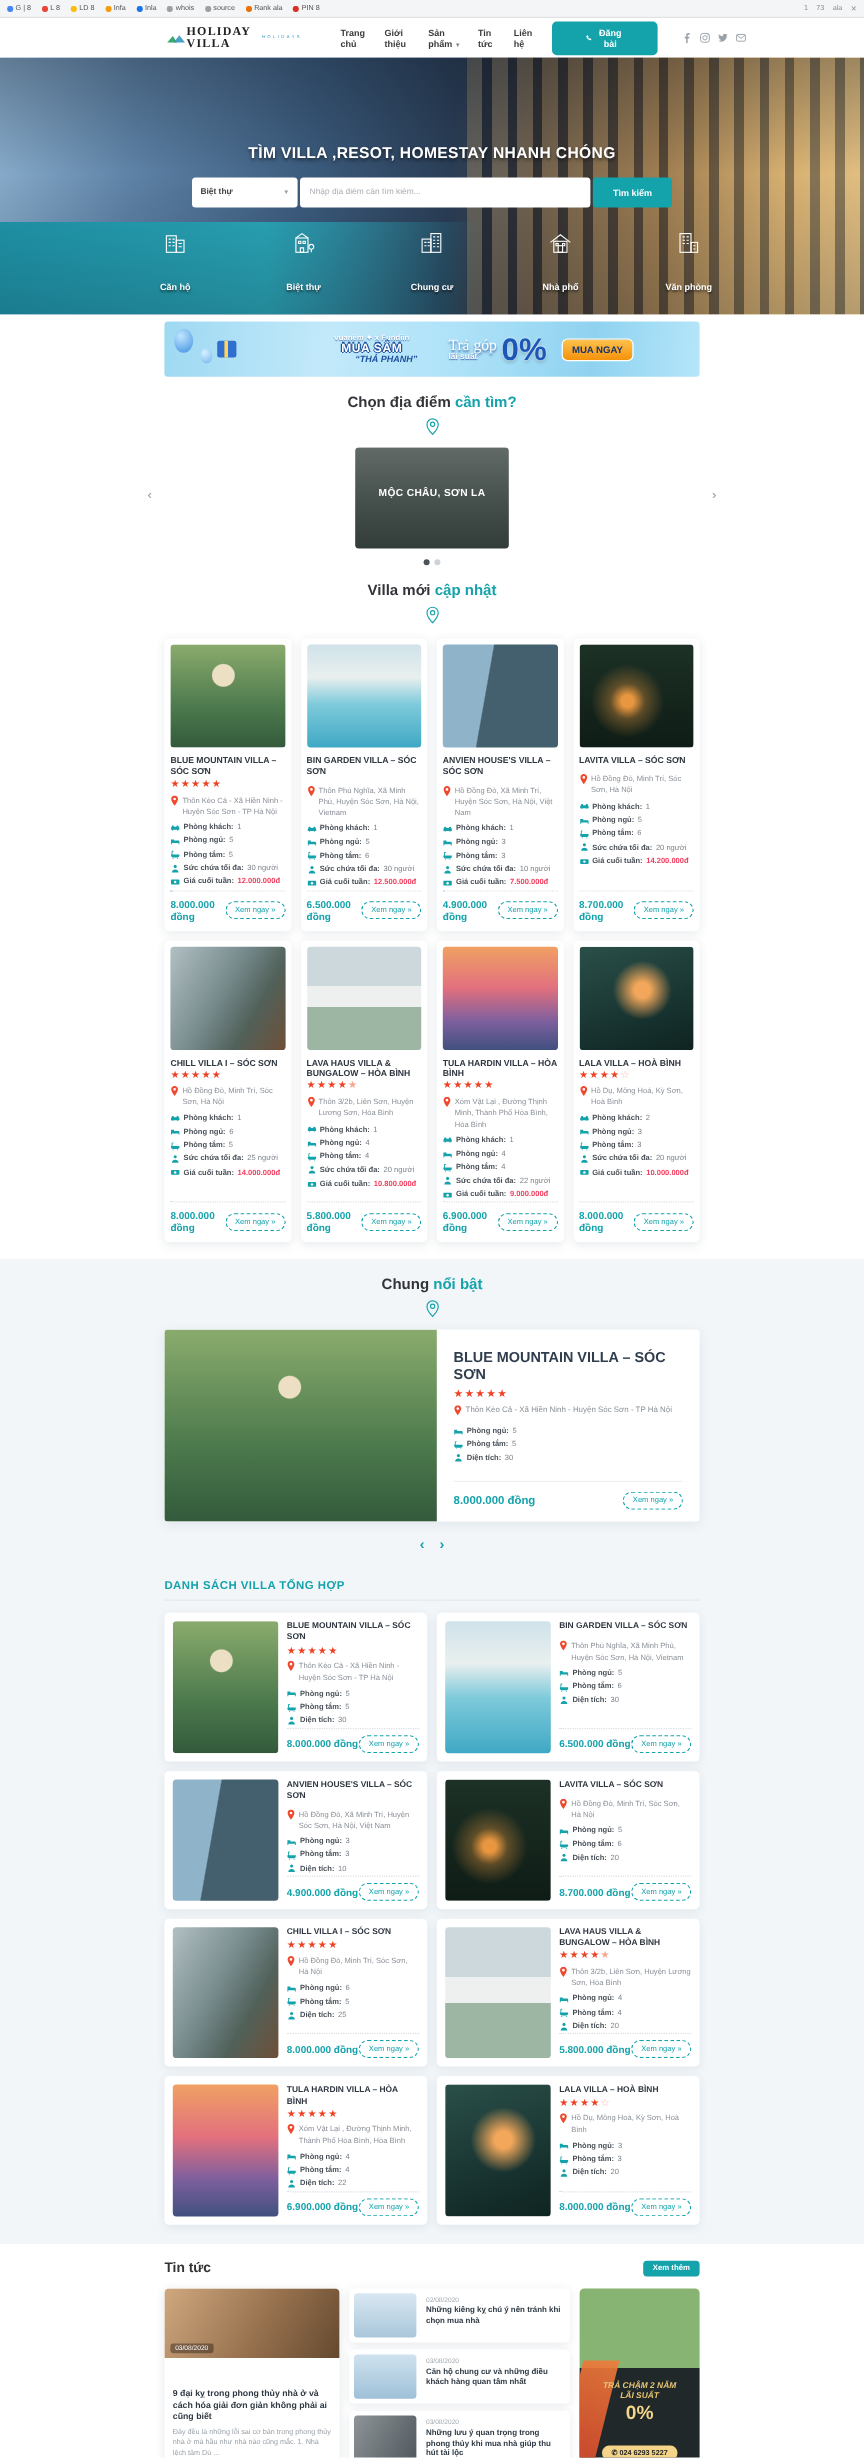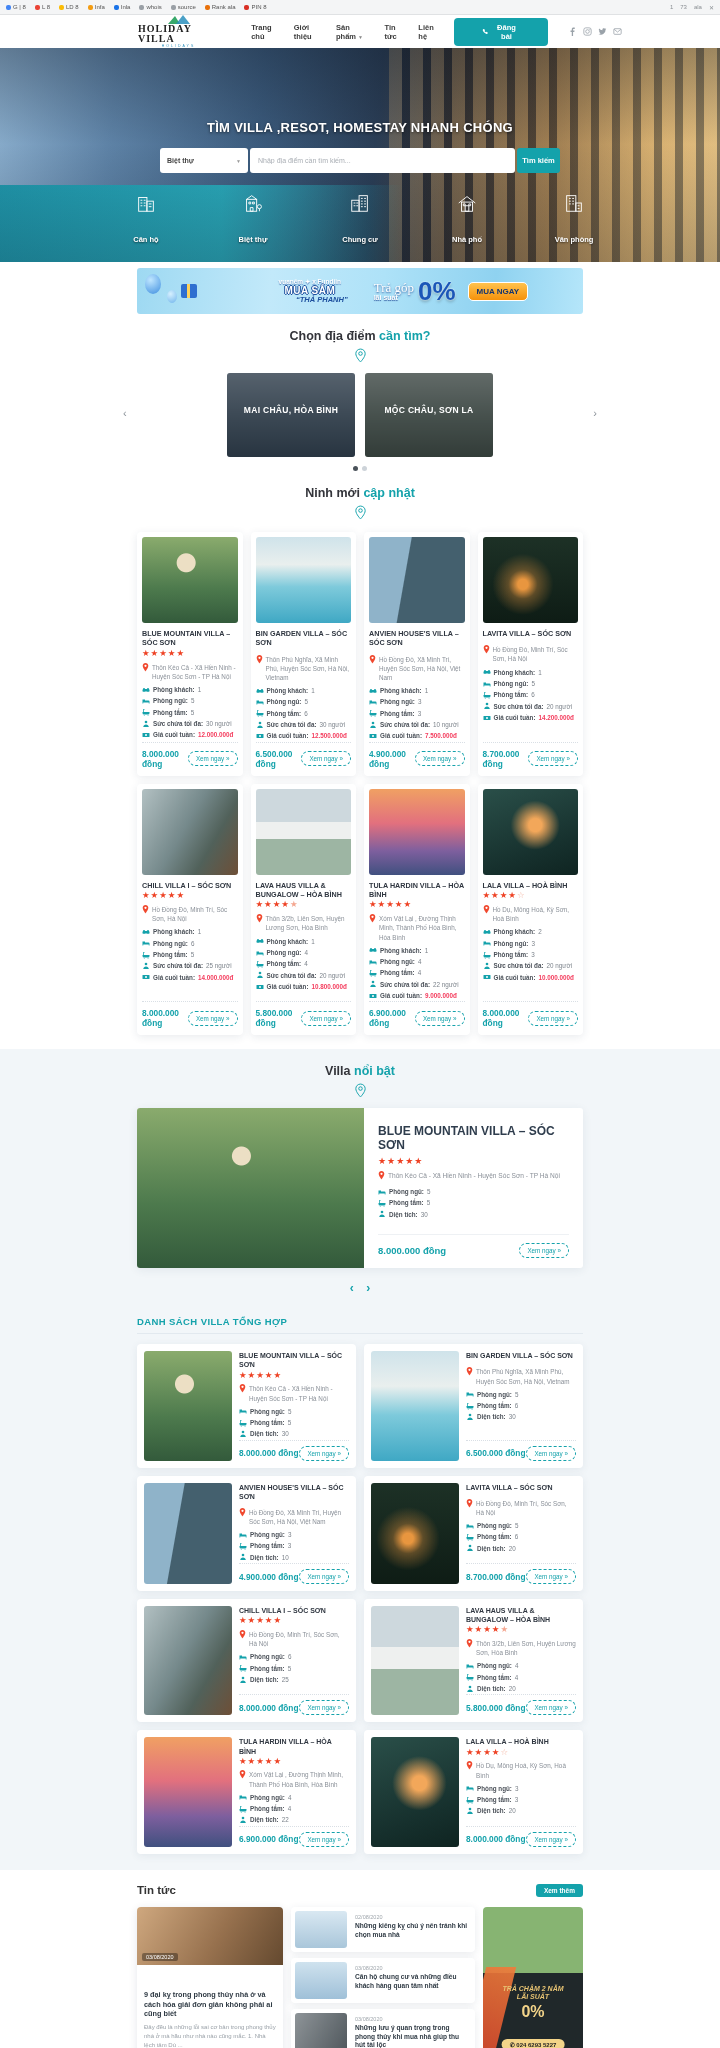--- a/index.html
+++ b/index.html
@@ -7,21 +7,21 @@
   body { height:2048px; overflow:hidden; }
 
   
   .bmbar { height:15px; background:#f4f5f6; border-bottom:1px solid #e0e2e4; display:flex; align-items:center; padding:0 6px; gap:9px; font-size:6px; color:#555; }
   .bm { display:flex; align-items:center; gap:2px; white-space:nowrap; }
   .bm i { width:5px; height:5px; border-radius:2px; display:inline-block; }
   .bm-right { margin-left:auto; display:flex; gap:7px; color:#8a8f94; align-items:center; font-size:6px; }
 
   
   .hdr { height:33px; background:#fff; display:flex; align-items:center; padding:0 98px 0 138px; gap:14px; }
-  .logo { display:flex; flex-direction:column; align-items:center; line-height:1; margin-right:18px; }
+  .logo { display:flex; flex-direction:row; align-items:center; line-height:1; margin-right:18px; }
   .logo-name { font-family:"Liberation Serif", serif; font-weight:bold; font-size:10px; letter-spacing:1px; color:#222; }
   .logo-tag { font-size:3.5px; letter-spacing:2px; color:#2a8fbd; margin-top:1px; }
   .nav { display:flex; gap:13px; font-size:7.5px; font-weight:bold; color:#3b3b3b; }
   .nav span { cursor:pointer; }
   .caret { font-size:5px; color:#888; }
   .postbtn { margin-left:auto; background:#14a2ab; color:#fff; border:none; border-radius:4px; font-size:7.5px; font-weight:bold; padding:5px 28px; display:flex; align-items:center; gap:4px; cursor:pointer; }
   .social { display:flex; gap:6px; margin-left:6px; }
   .social .sic { width:9px; height:9px; color:#9aa2a9; display:inline-flex; }
 
   
@@ -31,21 +31,21 @@
     background:repeating-linear-gradient(90deg, rgba(255,205,130,.30) 0 13px, rgba(18,24,34,.48) 13px 21px); opacity:.85; }
   .hero .pool { position:absolute; left:0; bottom:0; width:56%; height:36%;
     background:linear-gradient(90deg, rgba(24,158,178,.92) 0%, rgba(41,183,199,.92) 55%, rgba(41,183,199,0) 100%); }
   .hero .shade { position:absolute; inset:0; background:linear-gradient(180deg, rgba(10,18,30,.35), rgba(10,18,30,.05) 45%, rgba(10,18,30,.25)); }
   .hero-title { position:absolute; top:72px; width:100%; text-align:center; color:#fff; font-size:13px; font-weight:bold; letter-spacing:.3px; text-shadow:0 1px 3px rgba(0,0,0,.6); }
   .searchbar { position:absolute; top:100px; left:160px; width:400px; display:flex; gap:2px; }
   .sel { width:88px; height:25px; background:#fff; border-radius:3px; font-size:7px; font-weight:bold; color:#444; display:flex; align-items:center; justify-content:space-between; padding:0 7px; cursor:pointer; }
   .sel .caret{ color:#999; }
   .sinput { flex:1; height:25px; background:#fff; border:none; border-radius:3px; font-size:7px; padding:0 8px; color:#333; }
   .sinput::placeholder { color:#a9aeb4; }
-  .sbtn { width:43px; height:25px; background:#14a2ab; color:#fff; border:none; border-radius:3px; font-size:7.5px; font-weight:bold; cursor:pointer; }
+  .sbtn { width:66px; height:25px; background:#14a2ab; color:#fff; border:none; border-radius:3px; font-size:7.5px; font-weight:bold; cursor:pointer; }
   .cats { position:absolute; bottom:18px; left:110px; right:110px; display:flex; justify-content:space-between; }
   .cat { width:72px; display:flex; flex-direction:column; align-items:center; gap:5px; color:#fff; cursor:pointer; }
   .cat svg { width:22px; height:22px; }
   .cat .clabel { font-size:7.5px; font-weight:bold; text-shadow:0 1px 2px rgba(0,0,0,.6);margin-top:12px; }
 
   .wrap { width:446px; margin:0 auto; }
 
   
   .promo { margin-top:6px; height:46px; border-radius:3px; position:relative; overflow:hidden;
     background:linear-gradient(95deg,#9ed9f2 0%,#c2e9fa 30%,#aee2f8 55%,#8fd2f0 80%,#b5e6fa 100%); display:flex; align-items:center; }
@@ -318,36 +318,32 @@
   <div class="shead">
     <span class="t"><span>Chọn địa điểm</span> <b>cần tìm?</b></span>
     <svg class="pinhead" viewBox="0 0 14 17" fill="none" stroke="#14a2ab" stroke-width="1.1">
       <path d="M7 1.2C4 1.2 1.7 3.5 1.7 6.4 1.7 10.4 7 15.8 7 15.8s5.3-5.4 5.3-9.4C12.3 3.5 10 1.2 7 1.2z"></path>
         <circle cx="7" cy="6.3" r="2"></circle>
     </svg>
   </div>
   <div class="locrow" id="locrow">
     <button class="locarrow left">‹</button>
     <button class="locarrow right">›</button>
-      <div class="loccard lp2">
-        <div class="ovl"></div>
-        <div class="lname">MAI CHÂU, HÒA BÌNH</div>
-      </div>
       <div class="loccard lp3">
         <div class="ovl"></div>
         <div class="lname">MỘC CHÂU, SƠN LA</div>
       </div>
     </div>
   <div class="dots" id="locdots">
       <span class="dot active"></span>
       <span class="dot"></span>
     </div>
 
   <div class="shead">
-    <span class="t"><span>Ninh mới</span> <b>cập nhật</b></span>
+    <span class="t"><span>Villa mới</span> <b>cập nhật</b></span>
     <svg class="pinhead" viewBox="0 0 14 17" fill="none" stroke="#14a2ab" stroke-width="1.1">
       <path d="M7 1.2C4 1.2 1.7 3.5 1.7 6.4 1.7 10.4 7 15.8 7 15.8s5.3-5.4 5.3-9.4C12.3 3.5 10 1.2 7 1.2z"></path>
         <circle cx="7" cy="6.3" r="2"></circle>
     </svg>
   </div>
   <div class="grid" id="grid">
       <div class="vcard">
         <div class="vimg p1"></div>
         <div class="vtitle">BLUE MOUNTAIN VILLA – SÓC SƠN</div>
         <div class="vstars">★★★★★</div>
@@ -842,21 +838,21 @@
           <span class="vprice">8.000.000 đồng</span>
           <button class="vbtn">Xem ngay »</button>
         </div>
       </div>
     </div>
 </div>
 
 <div class="featsec">
   <div class="wrap">
     <div class="shead" style="margin-top:0">
-      <span class="t"><span>Villa</span> <b>nổi bật</b></span>
+      <span class="t"><span>Chung</span> <b>nổi bật</b></span>
       <svg class="pinhead" viewBox="0 0 14 17" fill="none" stroke="#14a2ab" stroke-width="1.1">
         <path d="M7 1.2C4 1.2 1.7 3.5 1.7 6.4 1.7 10.4 7 15.8 7 15.8s5.3-5.4 5.3-9.4C12.3 3.5 10 1.2 7 1.2z"></path>
           <circle cx="7" cy="6.3" r="2"></circle>
       </svg>
     </div>
     <div class="featcard">
       <div class="featimg p1"></div>
       <div class="featbody">
         <div class="feattitle">BLUE MOUNTAIN VILLA – SÓC SƠN</div>
         <div class="featstars" id="featstars">★★★★★</div>

